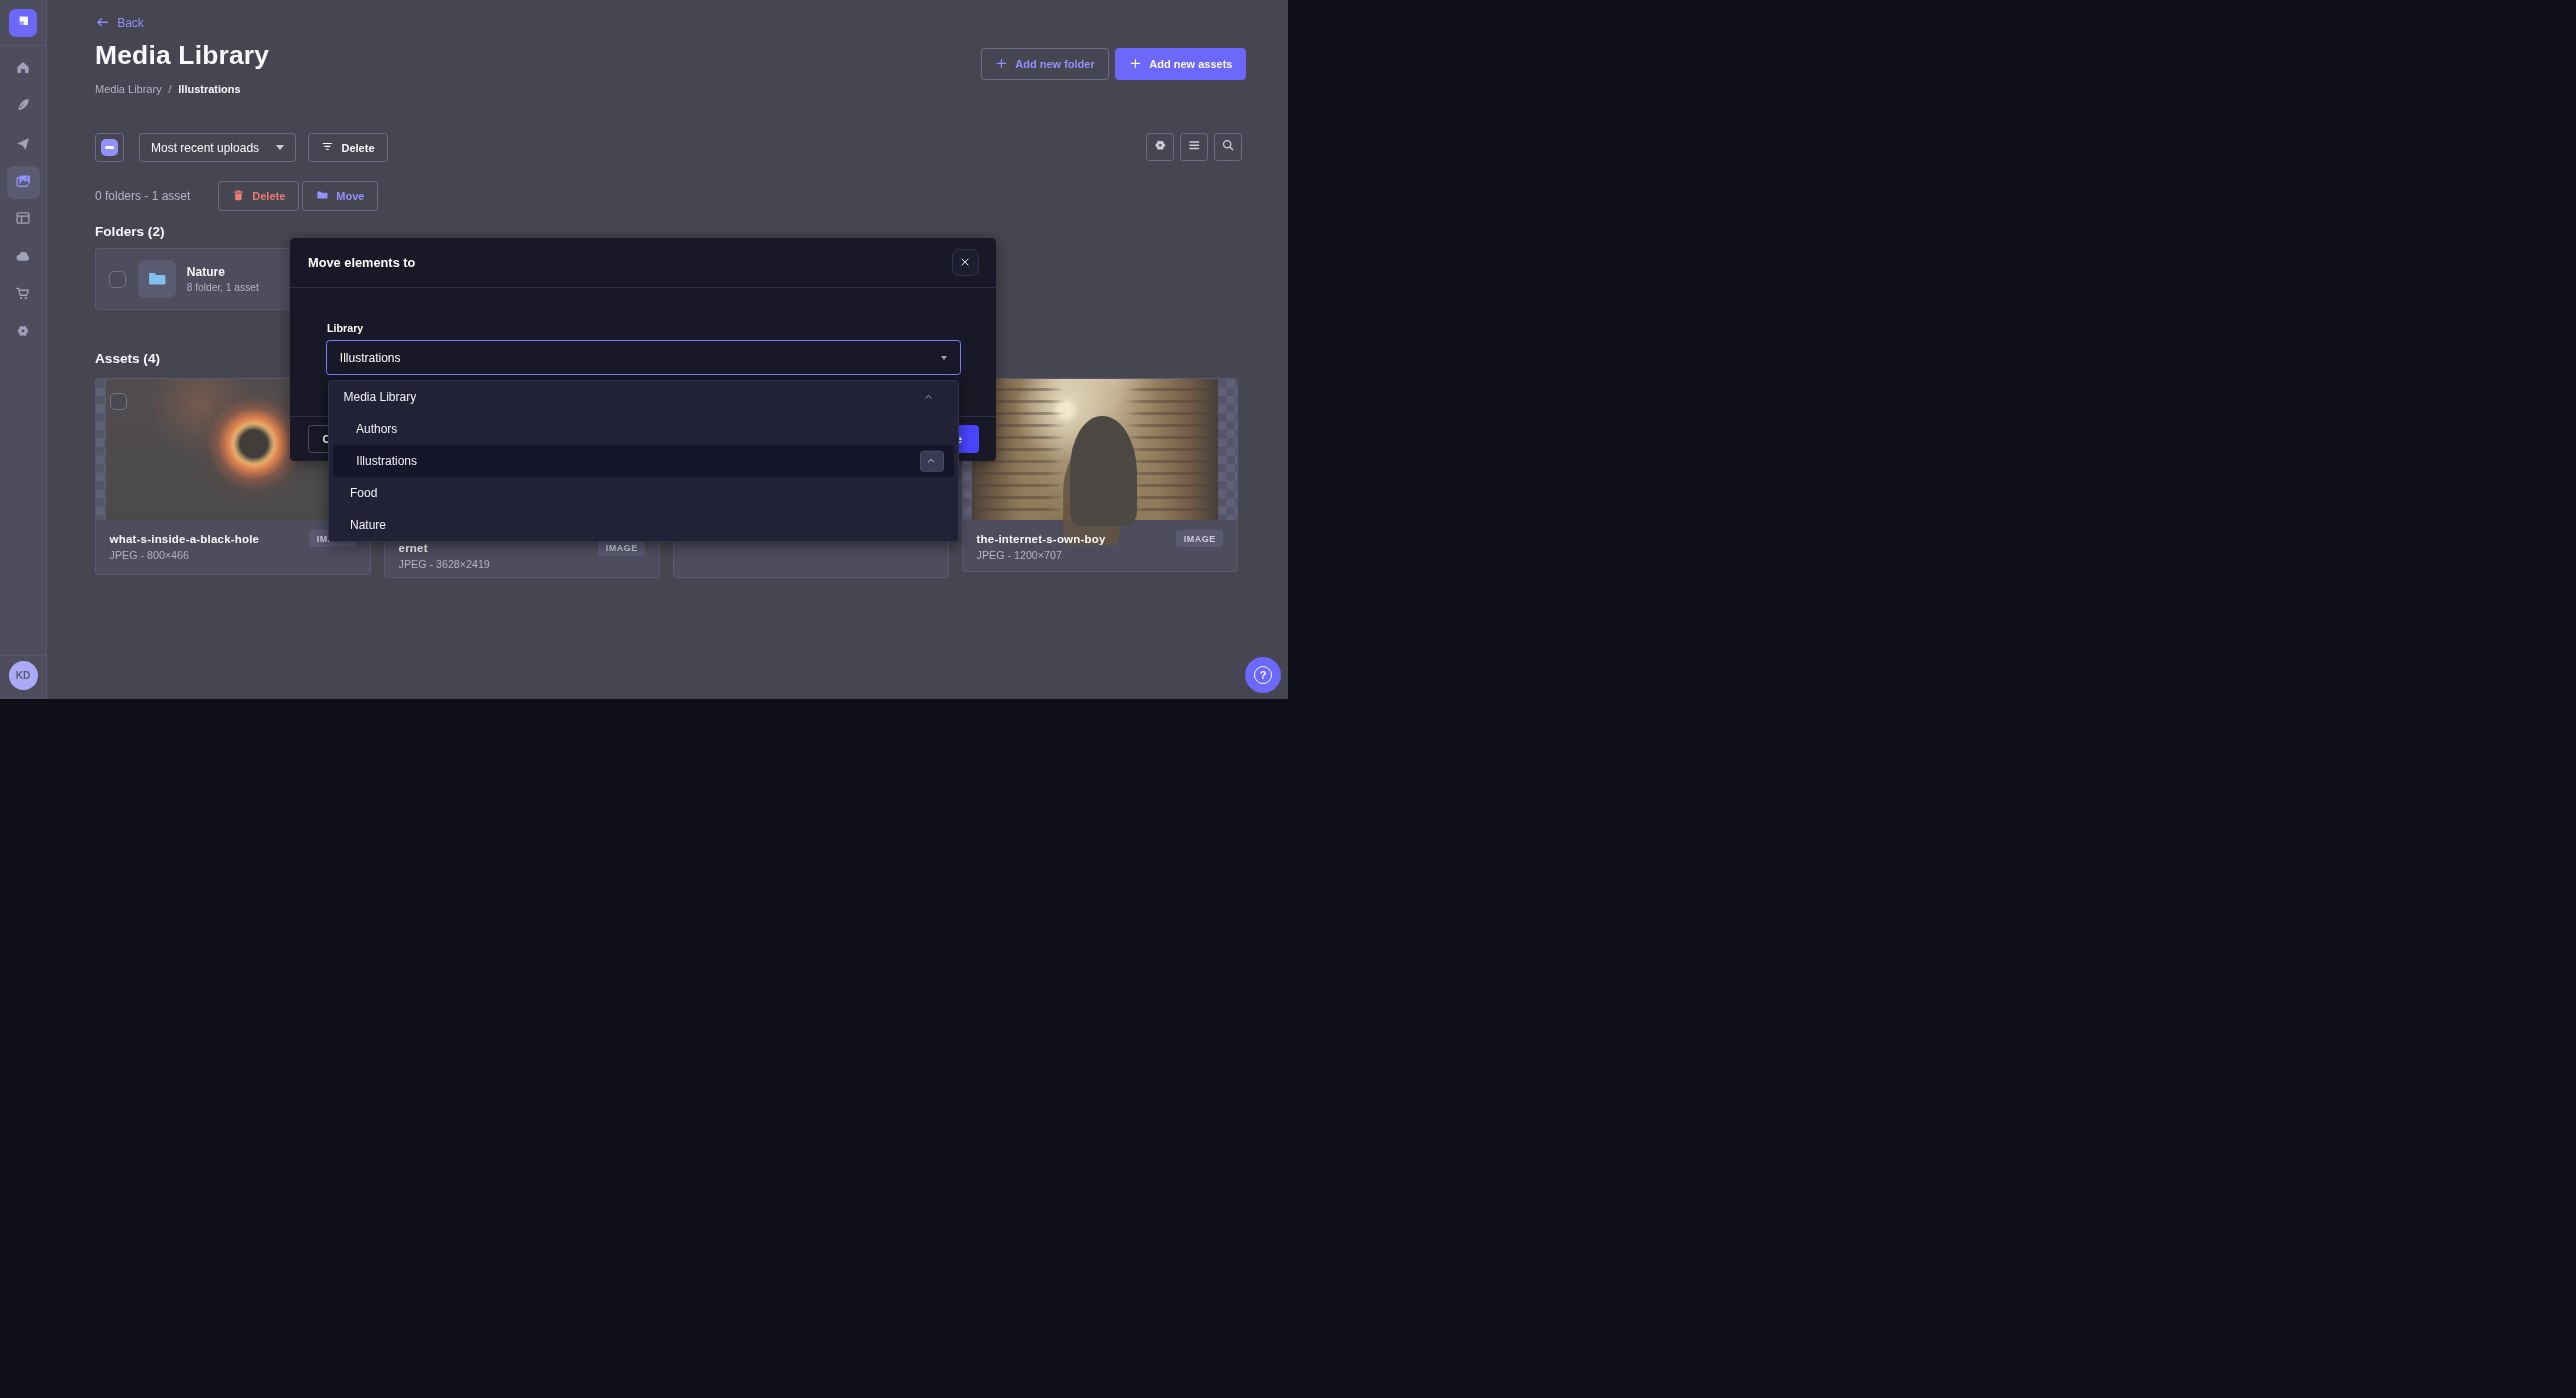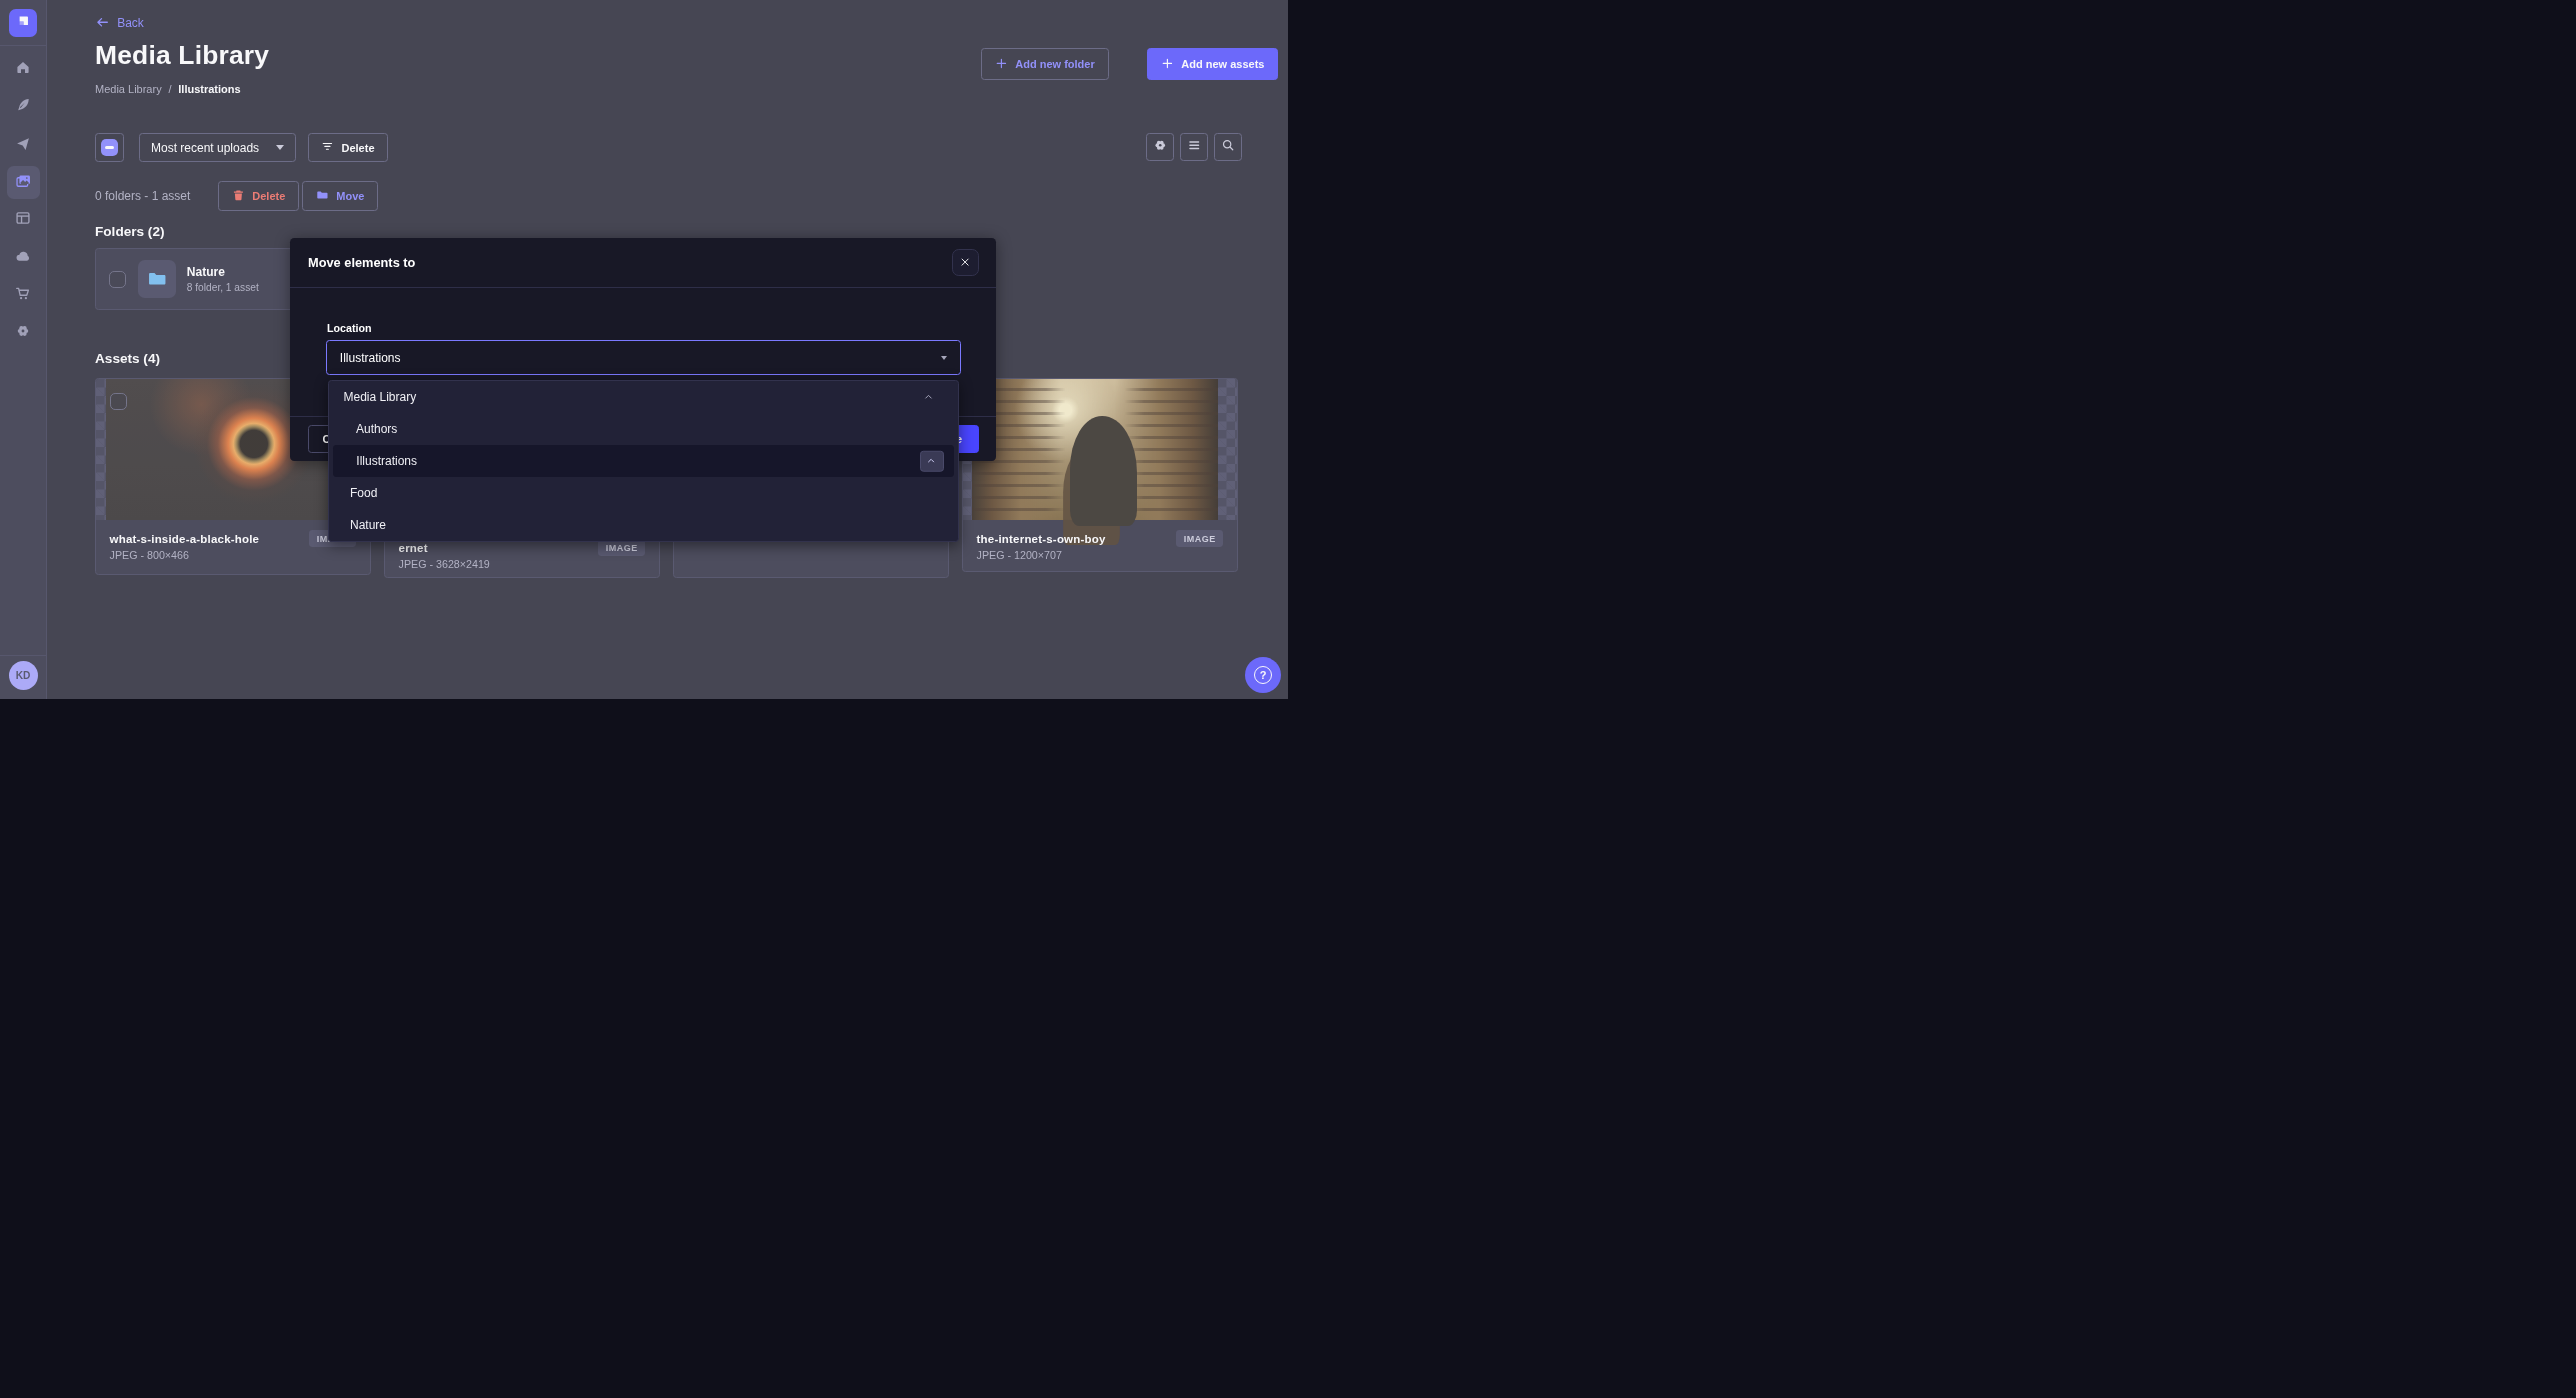--- a/index.html
+++ b/index.html
@@ -17,21 +17,21 @@
   .avatar { position:absolute; left:8.5px; top:661px; width:29px; height:29px; border-radius:50%; background:#9d9afb; color:#32324d; font-size:10.2px; font-weight:700; display:flex; align-items:center; justify-content:center; cursor:pointer; }
 
   
   .back-link { position:absolute; left:95px; top:14.5px; display:flex; align-items:center; gap:7.7px; color:#7b79ff; font-size:12px; cursor:pointer; z-index:2;}
   .page-title { position:absolute; left:95px; top:40px; font-size:26.4px; font-weight:700; color:#fff; letter-spacing:0.2px; }
   .breadcrumb { position:absolute; left:95px; top:83px; font-size:11px; color:#a5a5ba; }
   .breadcrumb .sep { margin:0 6.8px; }
   .breadcrumb .current { color:#fff; font-weight:700; }
   .btn { display:inline-flex; align-items:center; justify-content:center; gap:7.7px; border-radius:3.4px; font-size:11px; font-weight:600; cursor:pointer; white-space:nowrap; }
   .btn-outline { border:0.9px solid #4a4a6a; color:#7b79ff; background:transparent; }
-  .btn-primary { background:#4945ff; color:#fff; border:0.9px solid #4945ff;margin-left:32px; }
+  .btn-primary { background:#4945ff; color:#fff; border:0.9px solid #4945ff; }
   .add-folder { position:absolute; left:981px; top:48px; height:32px; padding:0 12.8px; }
   .add-assets { position:absolute; left:1115px; top:48px; height:32px; padding:0 12.8px; }
 
   
   .selectall-btn { position:absolute; left:95px; top:133px; width:29px; height:29px; border:0.9px solid #4a4a6a; border-radius:3.4px; display:flex; align-items:center; justify-content:center; cursor:pointer; }
   .cb-indet { width:17px; height:17px; border-radius:5.1px; background:#7b79ff; display:flex; align-items:center; justify-content:center; }
   .cb-indet .dash { width:8.5px; height:2.1px; border-radius:1.7px; background:#fff; }
   .sort-btn { position:absolute; left:139px; top:133px; height:29px; width:157px; border:0.9px solid #4a4a6a; border-radius:3.4px; display:flex; align-items:center; justify-content:space-between; padding:0 11px; color:#fff; font-size:12px; cursor:pointer; }
   .caret-down { width:0; height:0; border-left:4.3px solid transparent; border-right:4.3px solid transparent; border-top:5.1px solid #c5c5d6; }
   .filters-btn { position:absolute; left:308px; top:133px; height:29px; padding:0 12px; color:#fff; border:0.9px solid #4a4a6a; }
@@ -340,21 +340,21 @@
 
   <div class="modal">
     <div class="modal-hd">
       <span class="mt">Move elements to</span>
       <span class="close-btn">
         <span><svg width="10.2" height="10.2" viewBox="0 0 20 20">
               <path d="M4 4l12 12M16 4L4 16" stroke="#fff" stroke-width="1.8" stroke-linecap="round"></path>
             </svg></span>
       </span>
     </div>
-    <div class="loc-label">Location</div>
+    <div class="loc-label">Library</div>
     <div class="loc-select">
       <span class="val">Illustrations</span>
       <span class="caret-sm"></span>
     </div>
     <div class="modal-ft">
       <div class="btn cancel-btn">
           <span>Cancel</span>
         </div>
       <div class="btn btn-primary submit-btn">
           <span>Move</span>

